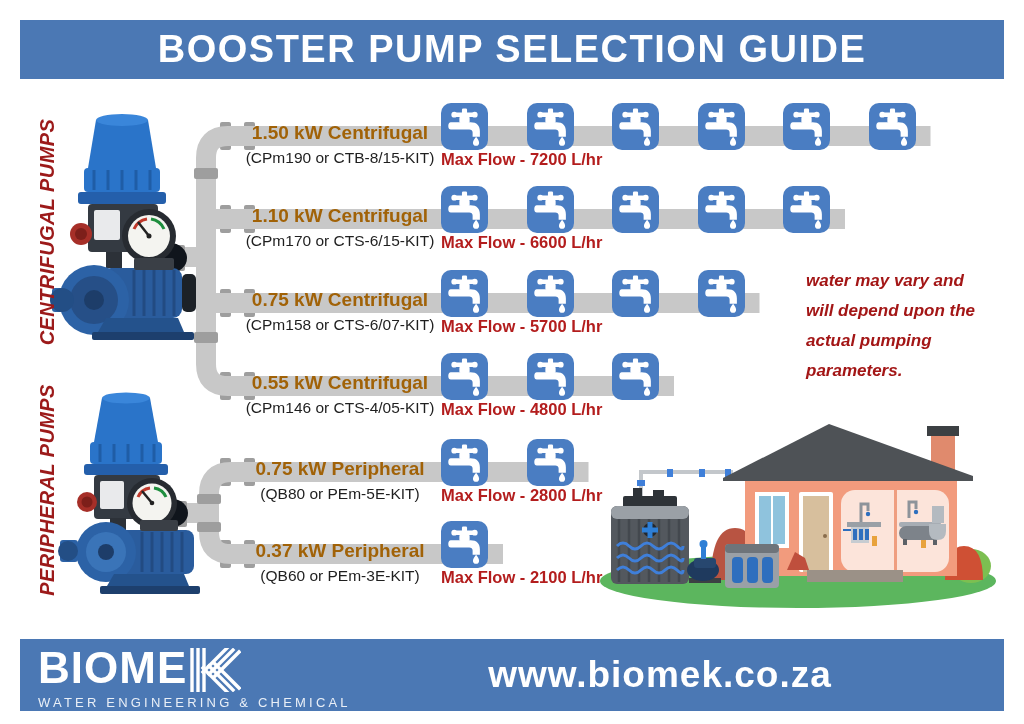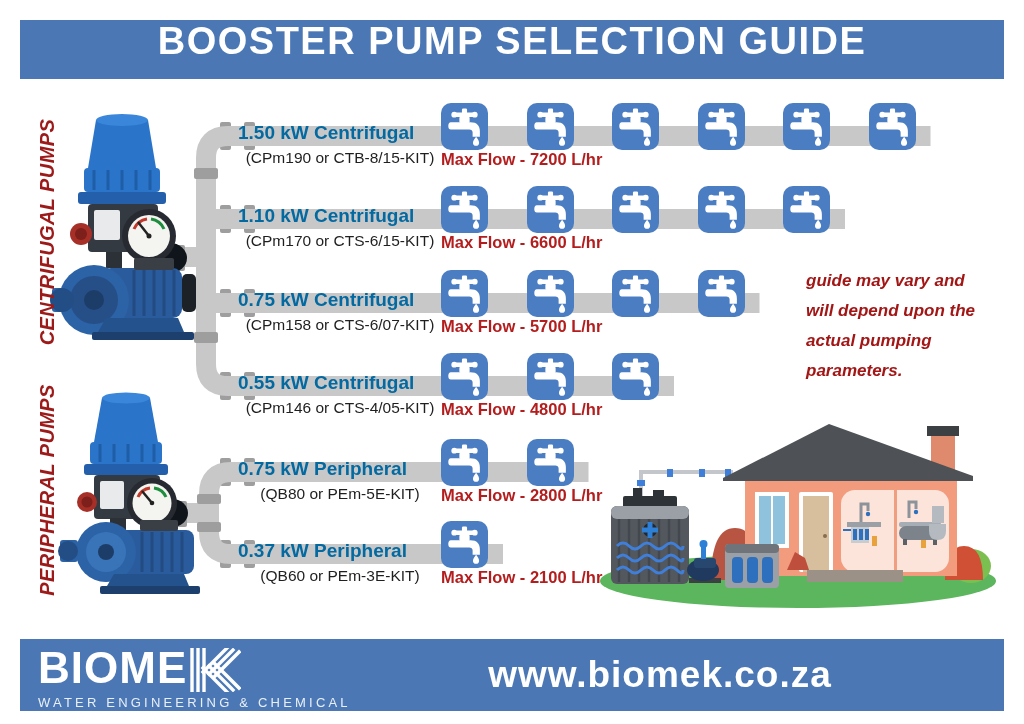--- a/index.html
+++ b/index.html
@@ -1,40 +1,40 @@
 <!DOCTYPE html>
 <html><head>
 <meta charset="utf-8">
 <style>
   html,body{margin:0;padding:0;background:#ffffff;}
   .poster{position:relative;width:1024px;height:724px;background:#ffffff;overflow:hidden;
           font-family:"Liberation Sans",sans-serif;}
   
   .bar{position:absolute;left:20px;width:984px;background:#4b78b4;}
-  .header-bar{top:20px;height:59px;display:flex;justify-content:center;}
+  .header-bar{top:20px;height:59px;display:flex;align-items:center;justify-content:center;}
   .header-bar .title{color:#fff;font-weight:bold;font-size:38px;letter-spacing:1.5px;}
   .footer-bar{top:639px;height:72px;}
   .logo-block{position:absolute;left:18px;top:8px;}
   .logo-row{display:flex;align-items:flex-start;}
   .logo-text{color:#fff;font-weight:bold;font-size:44px;line-height:42px;letter-spacing:1px;}
   .logo-k{margin-left:2px;margin-top:1px;}
   .tagline{color:#e9eff7;font-size:13px;letter-spacing:3.2px;margin-top:3px;white-space:nowrap;}
   .site-url{position:absolute;left:300px;top:0;width:680px;height:72px;display:flex;
             align-items:center;justify-content:center;color:#fff;font-weight:bold;
             font-size:37px;letter-spacing:1px;}
   
   .v-label{position:absolute;height:26px;text-align:center;transform:rotate(-90deg);
            color:#9c1a1a;font-weight:bold;font-style:italic;font-size:20px;line-height:26px;
            letter-spacing:.4px;white-space:nowrap;}
   .v-centrifugal{width:256px;left:-81px;top:219px;}
   .v-peripheral{width:240px;left:-73px;top:477px;}
   
   .row{position:absolute;left:0;width:1024px;height:0;}
-  .row-power{position:absolute;left:238px;top:-15px;width:204px;
-             font-weight:bold;font-size:19px;line-height:23px;color:#0369a1;}
+  .row-power{position:absolute;left:238px;top:-15px;width:204px;text-align:center;
+             font-weight:bold;font-size:19px;line-height:23px;color:#a16207;}
   .row-kit{position:absolute;left:228px;top:12px;width:224px;text-align:center;
            font-weight:normal;font-size:15.5px;line-height:20px;color:#1f1f1f;}
   .row-flow{position:absolute;left:441px;top:13px;width:300px;
             font-weight:bold;font-size:16.5px;line-height:21px;color:#b31d1d;}
   .outlet{position:absolute;top:-33px;width:47px;height:47px;border-radius:10px;background:#4a7dc2;}
   .outlet svg{position:absolute;left:3px;top:3px;width:41px;height:41px;}
   
   .note{position:absolute;left:806px;top:266px;width:210px;color:#a31616;
         font-weight:bold;font-style:italic;font-size:17px;line-height:30px;}
   .abs{position:absolute;}
@@ -448,21 +448,21 @@
     <rect x="6" y="148" width="18" height="22" rx="3" fill="#2c62a6"></rect>
     <circle cx="14" cy="159" r="10" fill="#234e85"></circle>
     <path d="M 60 182 h 70 l 5 12 h -82 z" fill="#24528c"></path>
     <rect x="46" y="194" width="100" height="8" rx="2" fill="#1d3f6d"></rect>
   </svg>
 
   <div class="v-label v-centrifugal">CENTRIFUGAL PUMPS</div>
   <div class="v-label v-peripheral">PERIPHERAL PUMPS</div>
 
   <div class="note">
-    <div>guide may vary and</div>
+    <div>water may vary and</div>
     <div>will depend upon the</div>
     <div>actual pumping</div>
     <div>parameters.</div>
   </div>
 
   <svg class="abs" style="left:593px;top:418px;width:430px;height:200px;" viewBox="0 0 430 200">
     <ellipse cx="205" cy="163" rx="198" ry="27" fill="#5cb65e"></ellipse>
     <path d="M 118 162 q 0 -52 24 -52 q 24 0 24 52 z" fill="#b85442"></path>
     <ellipse cx="378" cy="148" rx="20" ry="17" fill="#7cbf51"></ellipse>
     <path d="M 352 162 q 0 -34 19 -34 q 19 0 19 34 z" fill="#cf5034"></path>

